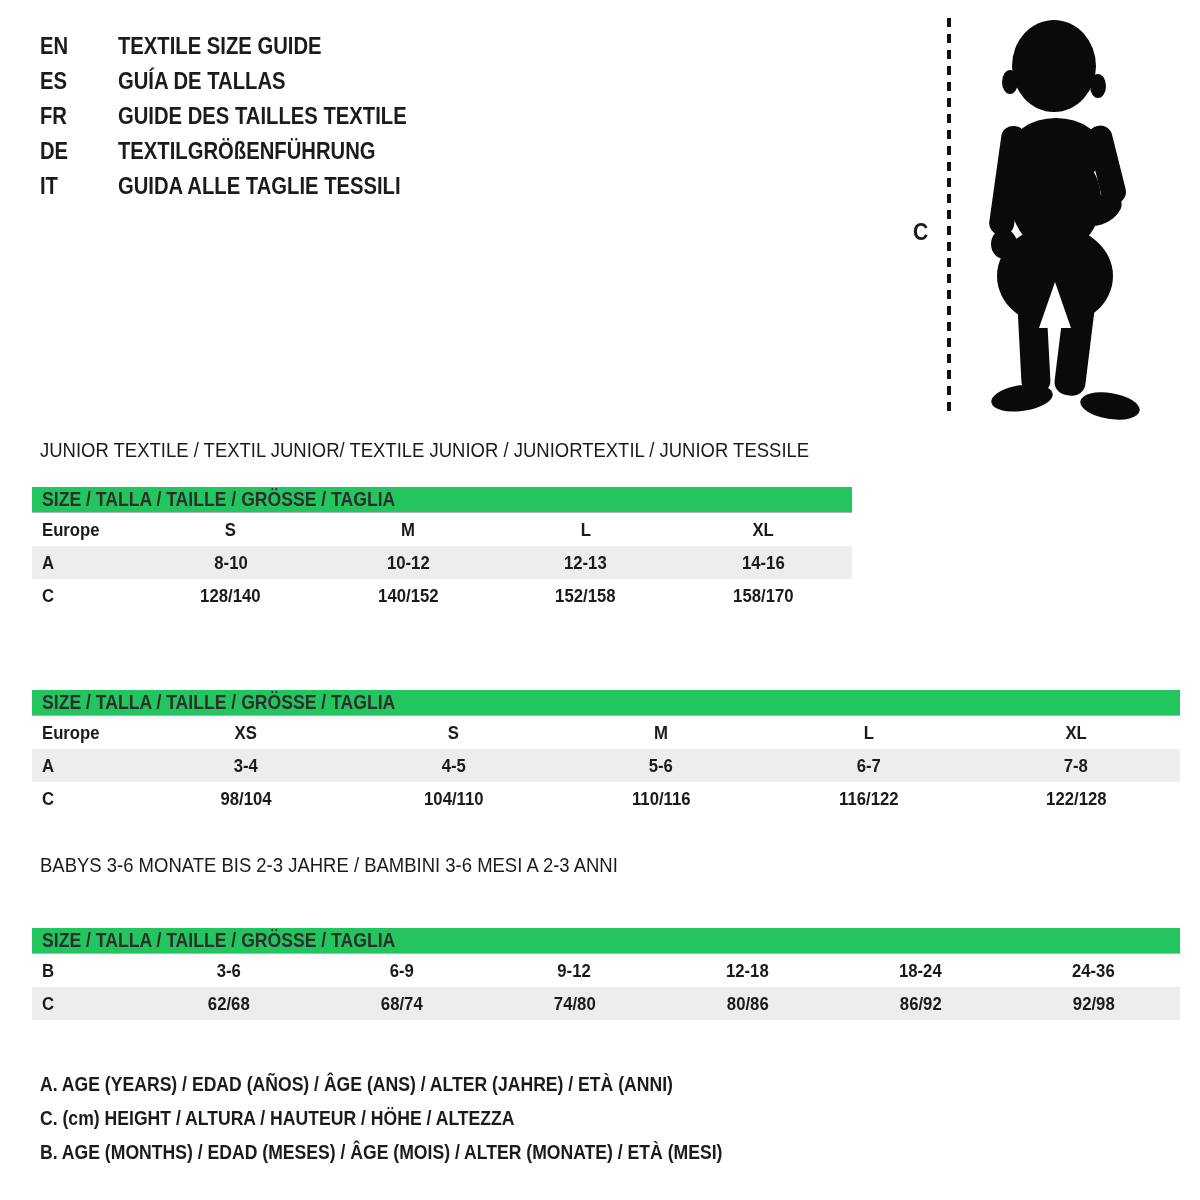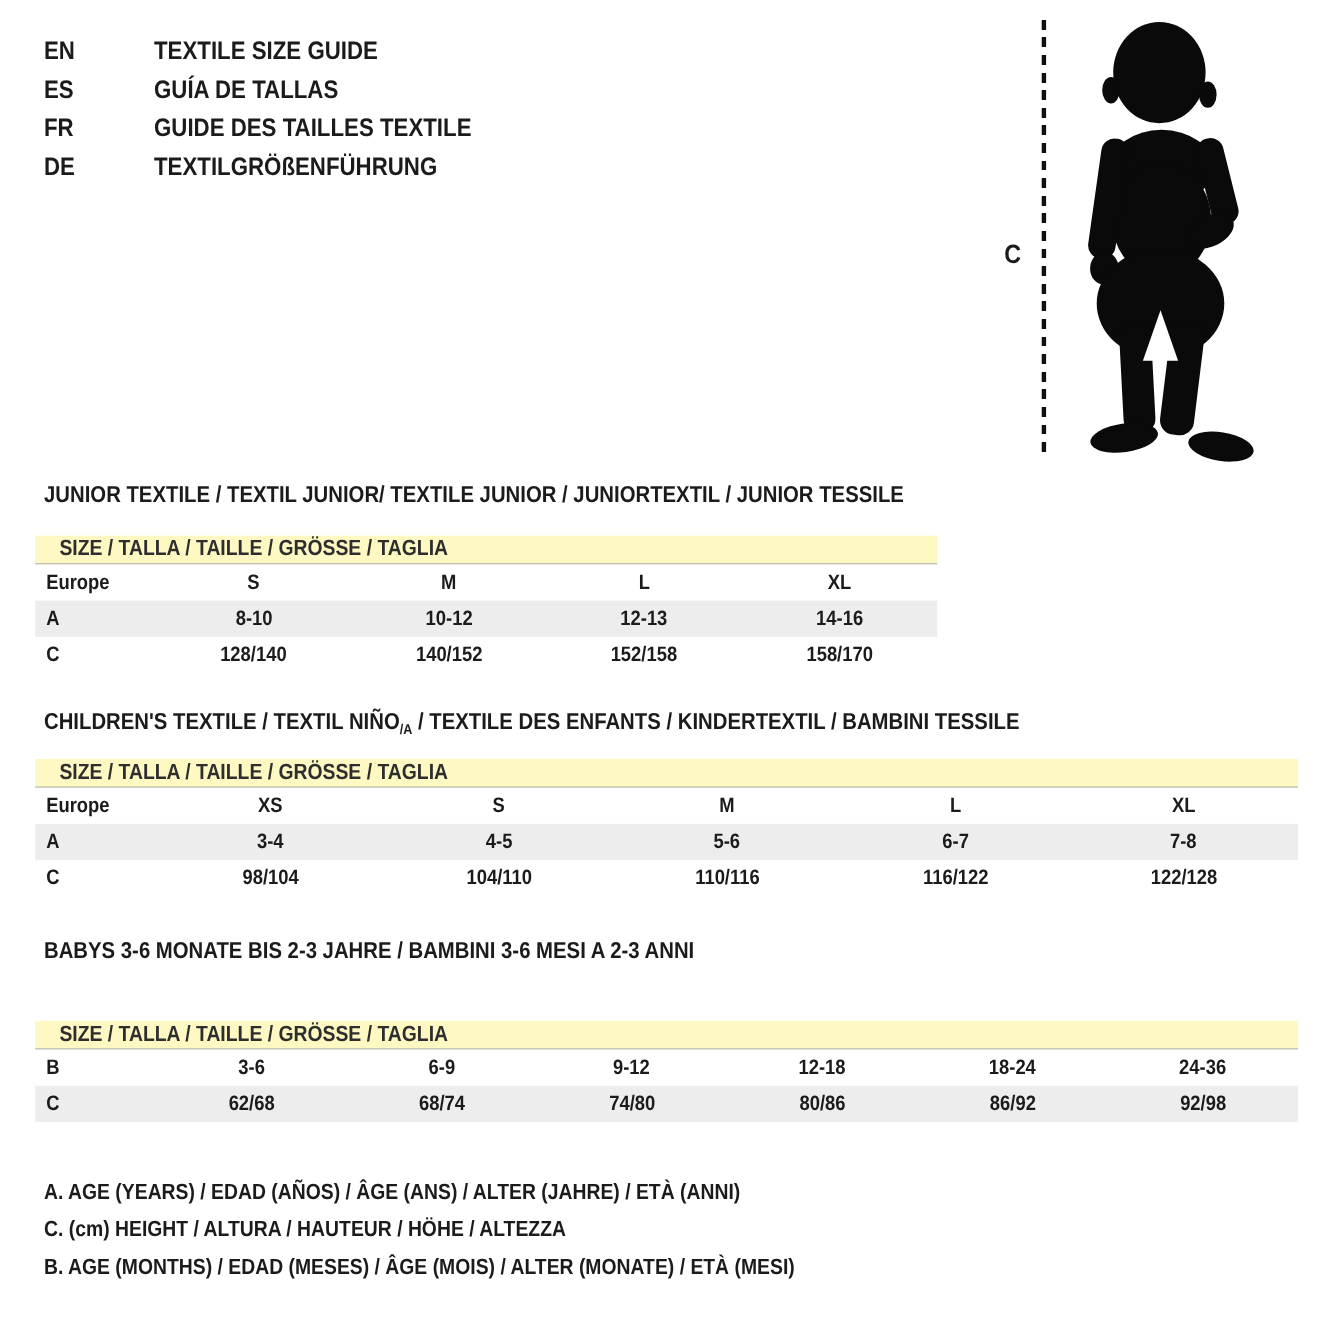--- a/index.html
+++ b/index.html
@@ -6,39 +6,39 @@
   #page{
     position:relative;width:1200px;height:1200px;background:#ffffff;
     font-family:"Liberation Sans","DejaVu Sans",sans-serif;color:#1b1b1b;overflow:hidden;
   }
   
   .cx{display:inline-block;transform:scaleX(.88);transform-origin:0 50%;white-space:nowrap;}
   .cxc{display:inline-block;transform:scaleX(.88);transform-origin:50% 50%;white-space:nowrap;}
 
   
   .lang{position:absolute;left:40px;top:29px;font-weight:700;font-size:23px;line-height:35px;}
-  .lang-row{display:grid;grid-template-columns:78px auto;gap:22px;}
+  .lang-row{display:grid;grid-template-columns:78px auto;}
 
   
   .dash-line{position:absolute;left:947px;top:18px;width:4px;height:398px;
     background:repeating-linear-gradient(to bottom,#101010 0 9px,transparent 9px 16px);}
   .fig-label{position:absolute;left:912px;top:218px;font-size:24px;font-weight:700;}
   .silhouette{position:absolute;left:962px;top:14px;width:185px;height:408px;}
 
   
-  .sec-title{position:absolute;left:40px;font-size:21px;font-weight:700;line-height:33px;}
+  .sec-title{position:absolute;left:40px;font-size:21px;font-weight:400;line-height:33px;}
   .sub{font-size:13px;vertical-align:-4px;}
 
   
   .table{position:absolute;left:32px;}
   .t1{top:487px;width:820px;}
   .t2{top:690px;width:1148px;}
   .t3{top:928px;width:1148px;}
-  .bar{height:26px;background:#fef9c3;border-bottom:1px solid #b2b2b2;box-sizing:border-box;
-    display:flex;align-items:center;padding-left:22px;font-size:20px;font-weight:700;color:#2e2e2e;}
+  .bar{height:26px;background:#22c55e;border-bottom:1px solid #b2b2b2;box-sizing:border-box;
+    display:flex;align-items:center;padding-left:10px;font-size:20px;font-weight:700;color:#2e2e2e;}
   .trow{display:grid;height:33px;align-items:center;font-size:19px;font-weight:700;}
   .t1 .trow{grid-template-columns:110px repeat(4,1fr);}
   .t2 .trow{grid-template-columns:110px repeat(5,1fr);}
   .t3 .trow{grid-template-columns:110px repeat(6,1fr);}
   .cell{text-align:center;}
   .lab{text-align:left;padding-left:10px;text-decoration:underline;}
   .shade{background:#ededee;}
 
   
   .legend{position:absolute;left:40px;top:1067px;font-size:20px;font-weight:700;line-height:34px;}
@@ -57,20 +57,24 @@
       <span class="cx">ES</span>
       <span class="cx">GUÍA DE TALLAS</span>
     </div>
     <div class="lang-row">
       <span class="cx">FR</span>
       <span class="cx">GUIDE DES TAILLES TEXTILE</span>
     </div>
     <div class="lang-row">
       <span class="cx">DE</span>
       <span class="cx">TEXTILGRÖßENFÜHRUNG</span>
+    </div>
+    <div class="lang-row">
+      <span class="cx">IT</span>
+      <span class="cx">GUIDA ALLE TAGLIE TESSILI</span>
     </div>
   </div>
 
   <div class="dash-line"></div>
   <div class="fig-label"><span class="cxc">C</span></div>
   <svg class="silhouette" viewBox="0 0 185 408" aria-hidden="true">
     <g fill="#0a0a0a">
       <ellipse cx="92" cy="52" rx="42" ry="46"></ellipse>
       <ellipse cx="48" cy="68" rx="8" ry="12"></ellipse>
       <ellipse cx="136" cy="72" rx="8" ry="12"></ellipse>
@@ -112,23 +116,20 @@
     </div>
     <div class="trow">
       <div class="cell lab"><span class="cx">C</span></div>
       <div class="cell"><span class="cxc">128/140</span></div>
       <div class="cell"><span class="cxc">140/152</span></div>
       <div class="cell"><span class="cxc">152/158</span></div>
       <div class="cell"><span class="cxc">158/170</span></div>
     </div>
   </div>
 
-  <div class="sec-title" style="top:640px;">
-    <span class="cx"><span>CHILDREN'S TEXTILE / TEXTIL NIÑO</span><span class="sub">/A</span><span> / TEXTILE DES ENFANTS / KINDERTEXTIL / BAMBINI TESSILE</span></span>
-  </div>
   <div class="table t2">
     <div class="bar">
       <span class="cx">SIZE / TALLA / TAILLE / GRÖSSE / TAGLIA</span>
     </div>
     <div class="trow">
       <div class="cell lab"><span class="cx">Europe</span></div>
       <div class="cell"><span class="cxc">XS</span></div>
       <div class="cell"><span class="cxc">S</span></div>
       <div class="cell"><span class="cxc">M</span></div>
       <div class="cell"><span class="cxc">L</span></div>

